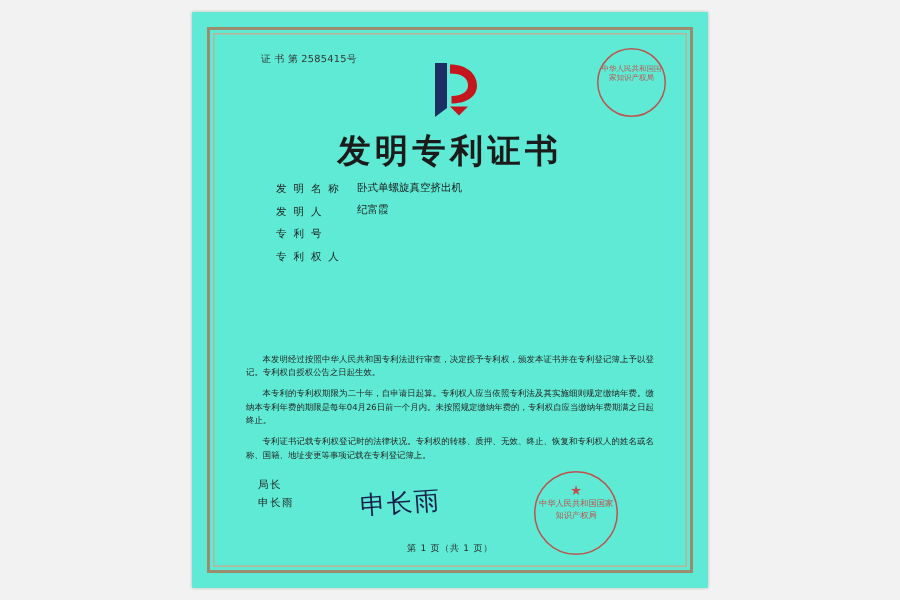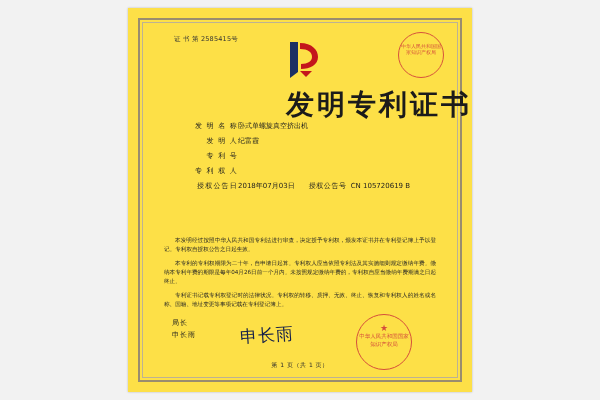--- a/index.html
+++ b/index.html
@@ -12,21 +12,21 @@
     background: #f2f2f2;
     font-family: "DejaVu Sans", "Liberation Sans", sans-serif;
     overflow: hidden;
   }
   .page {
     position: absolute;
     left: 128px;
     top: 8px;
     width: 344px;
     height: 384px;
-    background: #fde047;
+    background: #5eead4;
     box-shadow: 0 0 2px rgba(0,0,0,0.25);
     overflow: hidden;
   }
   
   .frame-outer {
     position: absolute;
     left: 10px; top: 10px; right: 10px; bottom: 10px;
     border: 2px solid #9a8d6e;
   }
   .frame-inner {
@@ -64,23 +64,23 @@
     text-align: center;
     padding-top: 10px;
     box-sizing: border-box;
     opacity: 0.85;
   }
   .title {
     position: absolute;
     top: 78px;
     left: 0;
     width: 100%;
-    text-align: right;
+    text-align: center;
     font-family: "DejaVu Serif", "Liberation Serif", serif;
-    font-size: 28px;
+    font-size: 22px;
     font-weight: bold;
     letter-spacing: 3px;
     color: #1b1b1b;
   }
   .fields {
     position: absolute;
     left: 56px;
     top: 112px;
     width: 244px;
   }
@@ -89,24 +89,24 @@
     font-size: 7px;
     line-height: 13px;
     color: #1d1d1d;
     margin-bottom: 2px;
     white-space: nowrap;
   }
   .field-label {
     width: 54px;
     flex: 0 0 54px;
     letter-spacing: 1.2px;
-    text-align: right;
   }
   .field-value {
     flex: 1 1 auto;
+    font-family: Liberation Mono, monospace;
   }
   .field-row.two .field-value {
     flex: 0 0 auto;
     margin-right: 14px;
   }
   .field-label2 {
     flex: 0 0 auto;
     margin-right: 4px;
     letter-spacing: 0.6px;
   }
@@ -204,26 +204,20 @@
     <div class="field-row">
       <div class="field-label">发 明 人</div>
       <div class="field-value">纪富霞</div>
     </div>
     <div class="field-row">
       <div class="field-label">专 利 号</div>
     </div>
     <div class="field-row">
       <div class="field-label">专 利 权 人</div>
     </div>
-    <div class="field-row two">
-      <div class="field-label">授权公告日</div>
-      <div class="field-value">2018年07月03日</div>
-      <div class="field-label2">授权公告号</div>
-      <div class="field-value">CN 105720619 B</div>
-    </div>
   </div>
 
   <div class="body-text">
     <p>本发明经过按照中华人民共和国专利法进行审查，决定授予专利权，颁发本证书并在专利登记簿上予以登记。专利权自授权公告之日起生效。</p>
     <p>本专利的专利权期限为二十年，自申请日起算。专利权人应当依照专利法及其实施细则规定缴纳年费。缴纳本专利年费的期限是每年04月26日前一个月内。未按照规定缴纳年费的，专利权自应当缴纳年费期满之日起终止。</p>
     <p>专利证书记载专利权登记时的法律状况。专利权的转移、质押、无效、终止、恢复和专利权人的姓名或名称、国籍、地址变更等事项记载在专利登记簿上。</p>
   </div>
 
   <div class="sign-block">
     <div>局长</div>

